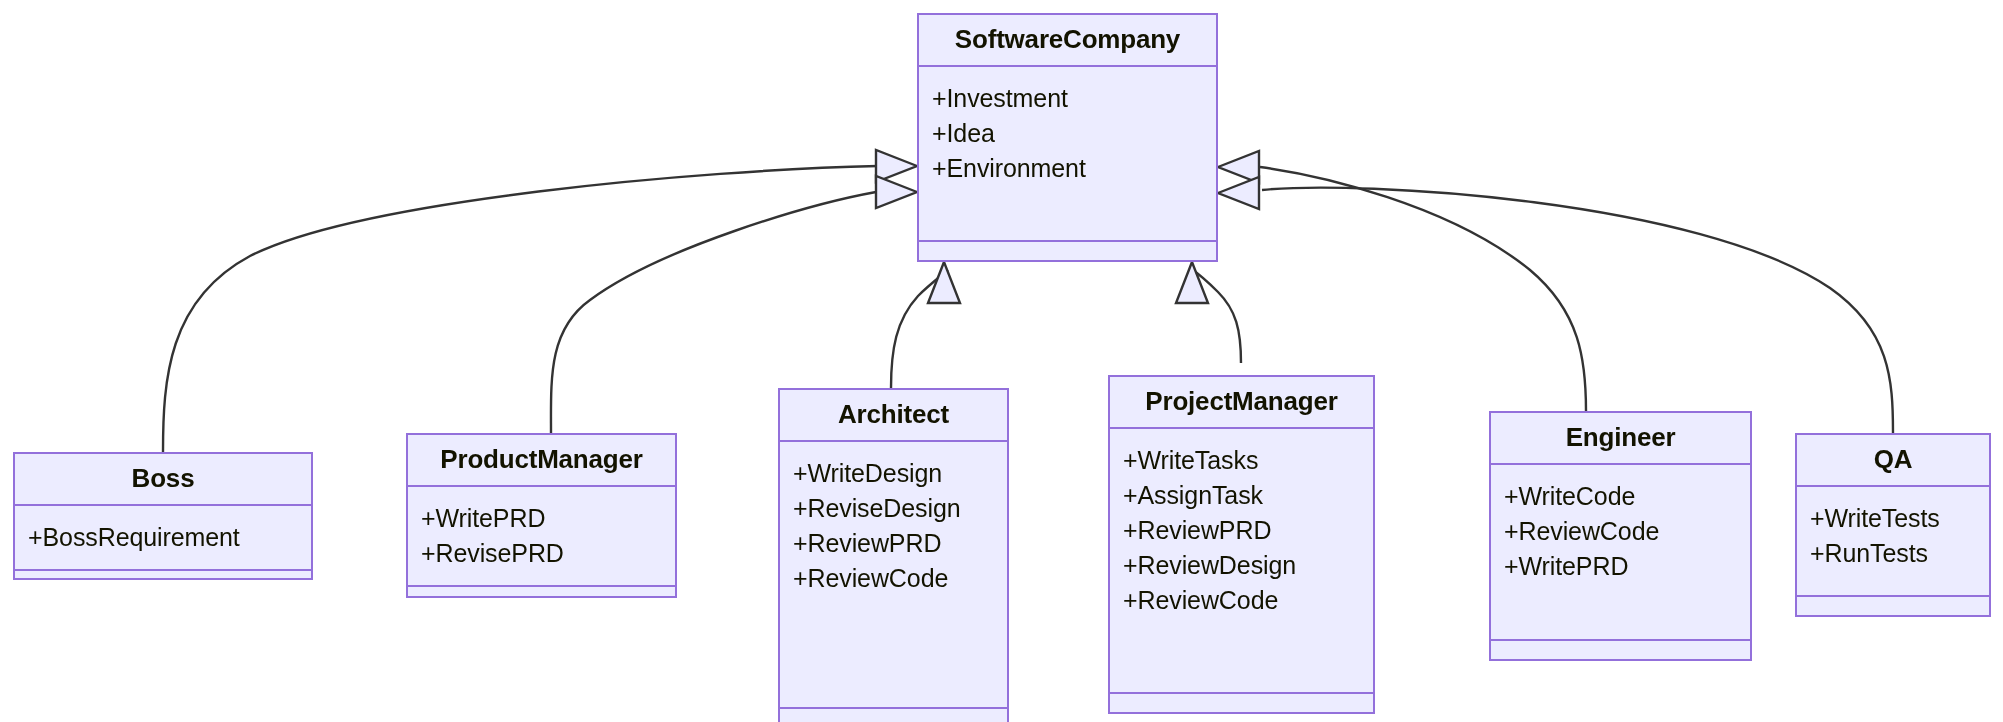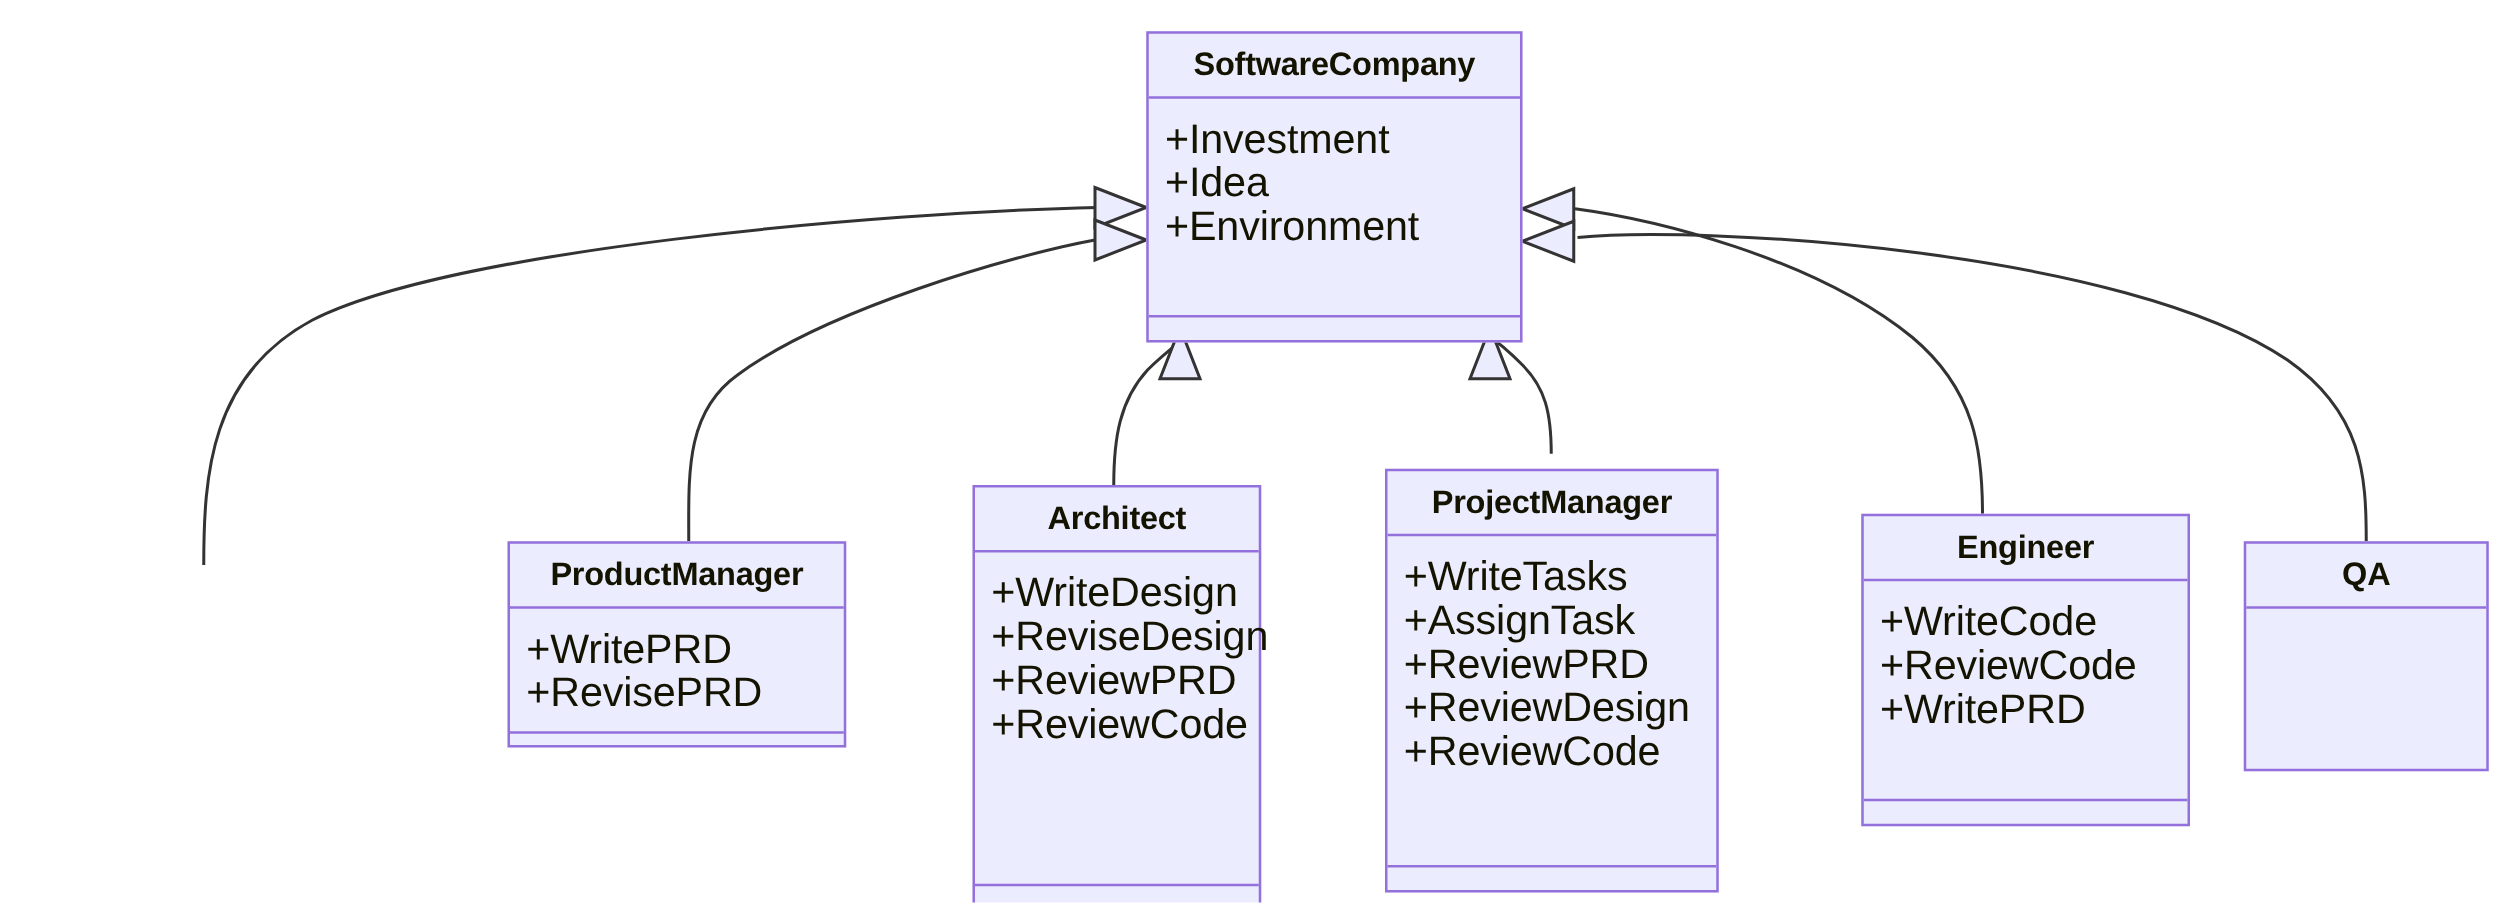--- a/index.html
+++ b/index.html
@@ -47,21 +47,21 @@
     white-space: nowrap;
     letter-spacing: -0.2px;
   }
   .class-members {
     box-sizing: border-box;
     padding: 14px 14px 14px 13px;
     border-bottom: 2px solid #9370DB;
     flex: 1 1 auto;
   }
   .member {
-    font-size: 33px;
+    font-size: 25px;
     color: #131300;
     line-height: 35px;
     white-space: nowrap;
     letter-spacing: -0.1px;
   }
   .class-methods {
     box-sizing: border-box;
     height: 18px;
   }
 </style>
@@ -95,30 +95,37 @@
       <polygon points="944,262 928,303 960,303"></polygon>
 
       <polygon points="1192,262 1176,303 1208,303"></polygon>
 
       <polygon points="1218,167 1259,151 1259,183"></polygon>
 
       <polygon points="1218,193 1259,177 1259,209"></polygon>
     </g>
   </svg>
 
-  <div class="uml-class" style="left:917px; top:25px; width:301px; height:249px;">
+  <div class="uml-class" style="left:917px; top:13px; width:301px; height:249px;">
     <div class="class-title">SoftwareCompany</div>
     <div class="class-members">
       <div class="member">+Investment</div>
       <div class="member">+Idea</div>
       <div class="member">+Environment</div>
     </div>
     <div class="class-methods"></div>
   </div>
 
+  <div class="uml-class" style="left:13px; top:452px; width:300px; height:128px;">
+    <div class="class-title">Boss</div>
+    <div class="class-members">
+      <div class="member">+BossRequirement</div>
+    </div>
+    <div class="class-methods"></div>
+  </div>
 
   <div class="uml-class" style="left:406px; top:433px; width:271px; height:165px;justify-content:flex-end;">
     <div class="class-title">ProductManager</div>
     <div class="class-members">
       <div class="member">+WritePRD</div>
       <div class="member">+RevisePRD</div>
     </div>
     <div class="class-methods"></div>
   </div>
 
@@ -150,16 +157,20 @@
     <div class="class-members">
       <div class="member">+WriteCode</div>
       <div class="member">+ReviewCode</div>
       <div class="member">+WritePRD</div>
     </div>
     <div class="class-methods"></div>
   </div>
 
   <div class="uml-class" style="left:1795px; top:433px; width:196px; height:184px;">
     <div class="class-title">QA</div>
+    <div class="class-members">
+      <div class="member">+WriteTests</div>
+      <div class="member">+RunTests</div>
+    </div>
     <div class="class-methods"></div>
   </div>
 
 </div>
 
 </body></html>

